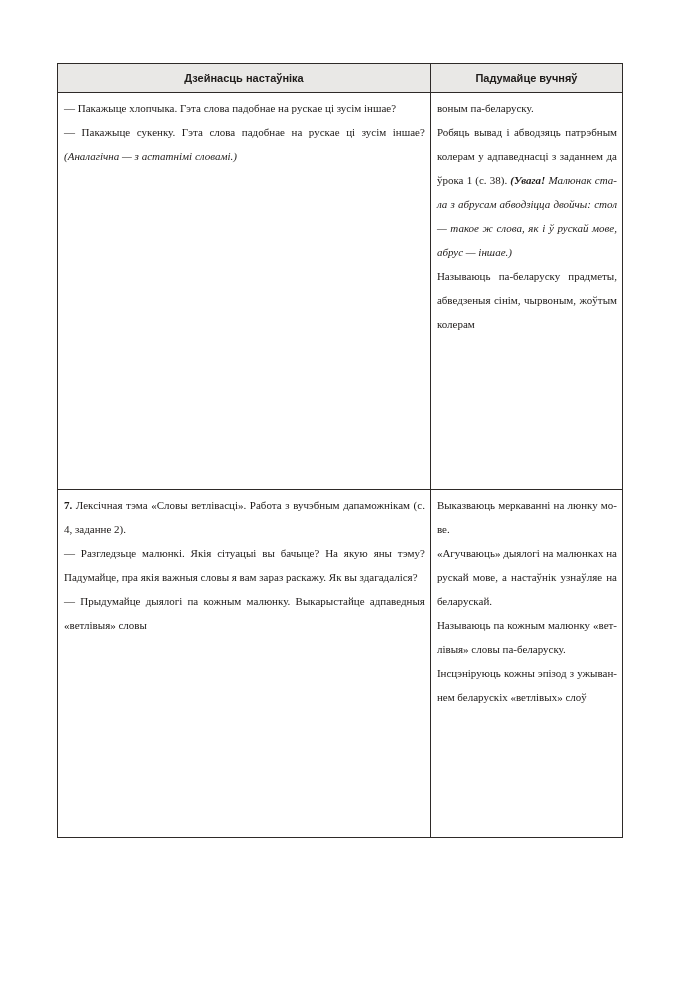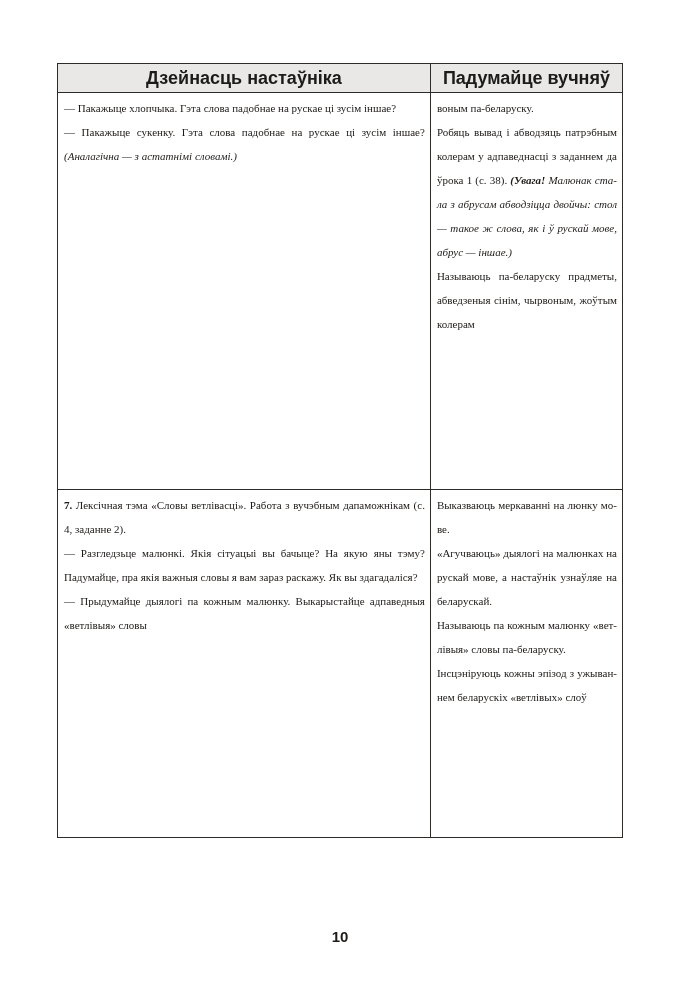--- a/index.html
+++ b/index.html
@@ -17,21 +17,21 @@
   }
   .page{position:relative;width:680px;height:1000px;overflow:hidden;}
   table.lesson-table{
     position:absolute;left:57px;top:63px;width:566px;
     border-collapse:collapse;table-layout:fixed;
   }
   th,td{border:1.5px solid var(--border);vertical-align:top;overflow:hidden;}
   th{
     background:var(--header_bg);
     font-family:"Liberation Sans", sans-serif;
-    font-size:18px;font-weight:bold;
+    font-size:11px;font-weight:bold;
     text-align:center;vertical-align:middle;
     height:24px;padding:2px 4px;
   }
   td.body-cell{
     font-size:11px;line-height:24px;
     padding:3px 5px 3px 6px;
     text-align:justify;
     hyphens:manual;
   }
   .para{margin:0;padding:0;}
@@ -90,15 +90,14 @@
         <td class="body-cell">
             <p class="para"><span class="run-n">Выказваюць мерка­ванні на люнку мо­ве.</span></p>
             <p class="para"><span class="run-n">«Агучваюць» дыя­логі на малюнках на рускай мове, а на­стаўнік узнаўляе на беларускай.</span></p>
             <p class="para"><span class="run-n">Называюць па кож­ным малюнку «вет­лівыя» словы па-бе­ларуску.</span></p>
             <p class="para"><span class="run-n">Інсцэніруюць кож­ны эпізод з ужыван­нем беларускіх «вет­лівых» слоў</span></p>
           </td>
       </tr>
     </tbody>
   </table>
 
-  <div class="page-number">10</div>
 
 </div>
 
 </body></html>

